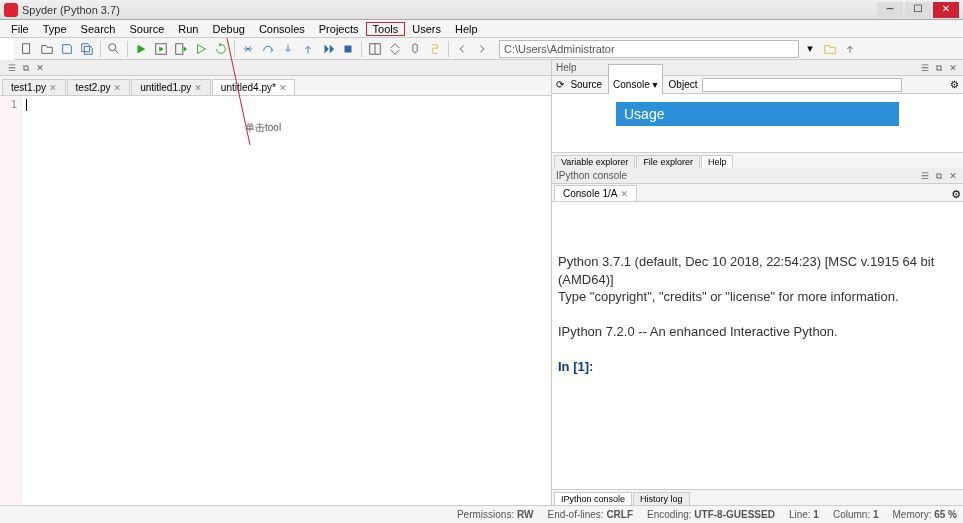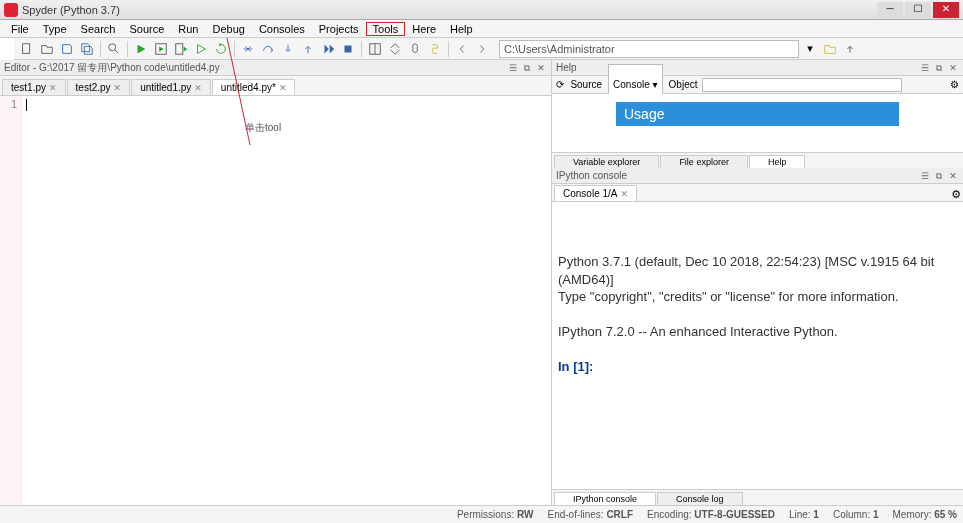--- a/index.html
+++ b/index.html
@@ -30,21 +30,21 @@
 .tab .x { font-size: 9px; color: #888; }
 .editor { flex: 1; display: flex; background: #fff; position: relative; }
 .gutter { width: 22px; background: #fdf5f5; border-right: 1px solid #eee; padding: 2px 4px; text-align: right; font-size: 11px; color: #888; font-family: monospace; }
 .code { flex: 1; padding: 2px 4px; font-family: monospace; font-size: 11px; }
 .cursor { display: inline-block; width: 1px; height: 12px; background: #000; vertical-align: middle; }
 .annotation { position: absolute; left: 245px; top: 25px; font-size: 10px; color: #555; }
 .help { flex: 1; background: #fff; padding: 4px; overflow: hidden; }
 .help-usage { background: #2b90d9; color: #fff; padding: 4px 8px; font-size: 14px; margin: 4px 60px 0 60px; }
 .help-body { margin: 20px 60px; padding: 6px 8px; font-family: "Courier New", monospace; font-size: 12px; color: #8b5cf6; }
 .subtabs { height: 16px; display: flex; align-items: flex-end; border-top: 1px solid #ccc; background: #f5f5f5; padding: 0 2px; }
-.subtab { padding: 1px 18px; font-size: 9px; border: 1px solid #ccc; border-bottom: none; background: #eee; margin-right: 1px; cursor: pointer; }
+.subtab { padding: 1px 6px; font-size: 9px; border: 1px solid #ccc; border-bottom: none; background: #eee; margin-right: 1px; cursor: pointer; }
 .subtab.active { background: #fff; }
 .console { flex: 1; display: flex; flex-direction: column; gap: 47px; }
 .console-tabs { height: 18px; background: #f5f5f5; display: flex; align-items: flex-end; padding: 0 2px; border-bottom: 1px solid #ccc; }
 .console-body { flex: 1; background: #fff; padding: 4px 6px; font-family: "Courier New", monospace; font-size: 13px; color: #333; line-height: 1.35; overflow: hidden; }
 .console-body .prompt-in { color: #0a3d8f; font-weight: bold; }
 .console-body .prompt-num { color: #0a3d8f; font-weight: bold; }
 .statusbar { height: 18px; background: #f5f5f5; border-top: 1px solid #ccc; display: flex; align-items: center; justify-content: flex-end; padding: 0 6px; font-size: 10px; color: #555; gap: 14px; }
 .statusbar span b { font-weight: bold; }
 .obj-input { border: 1px solid #bbb; height: 14px; width: 200px; margin-left: 4px; background: #fff; }
 .red-line { position: absolute; pointer-events: none; }
@@ -66,21 +66,21 @@
 <div class="menubar" id="menubar">
     <span>File</span>
     <span>Type</span>
     <span>Search</span>
     <span>Source</span>
     <span>Run</span>
     <span>Debug</span>
     <span>Consoles</span>
     <span>Projects</span>
     <span class="hi">Tools</span>
-    <span>Here</span>
+    <span>Users</span>
     <span>Help</span>
   </div>
 
 <div class="toolbar">
   <div class="tbtn">
       <svg viewBox="0 0 16 16">
         <rect x="3" y="2" width="8" height="11" fill="none" stroke="#555"></rect>
       </svg>
     </div>
   <div class="tbtn">
@@ -209,21 +209,20 @@
   <div class="tbtn">
       <svg viewBox="0 0 16 16">
         <path d="M8 12V5M5 8l3-3 3 3" fill="none" stroke="#555"></path>
       </svg>
     </div>
 </div>
 
 <div class="content">
   <div class="left">
     <div class="panehdr">
-      <span class="title">Editor - G:\2017 留专用\Python code\untitled4.py</span>
       <span class="pbtn">☰</span>
       <span class="pbtn">⧉</span>
       <span class="pbtn">✕</span>
     </div>
     <div class="tabs" id="editor-tabs">
         <div class="tab">
           <span>test1.py</span>
           <span class="x">✕</span>
         </div>
         <div class="tab">
@@ -291,21 +290,21 @@
       <div class="console-body" id="console-body">
           <div>Python 3.7.1 (default, Dec 10 2018, 22:54:23) [MSC v.1915 64 bit (AMD64)]</div>
           <div>Type "copyright", "credits" or "license" for more information.</div>
           <div>&nbsp;</div>
           <div>IPython 7.2.0 -- An enhanced Interactive Python.</div>
           <div>&nbsp;</div>
           <div><span class="prompt-in">In [</span><span class="prompt-num">1</span><span class="prompt-in">]: </span></div>
         </div>
       <div class="subtabs" id="console-bottom-tabs">
           <div class="subtab active">IPython console</div>
-          <div class="subtab">Console log</div>
+          <div class="subtab">History log</div>
         </div>
     </div>
   </div>
 </div>
 
 <div class="statusbar">
   <span><span>Permissions:</span> <b>RW</b></span>
   <span><span>End-of-lines:</span> <b>CRLF</b></span>
   <span><span>Encoding:</span> <b>UTF-8-GUESSED</b></span>
   <span><span>Line:</span> <b>1</b></span>

